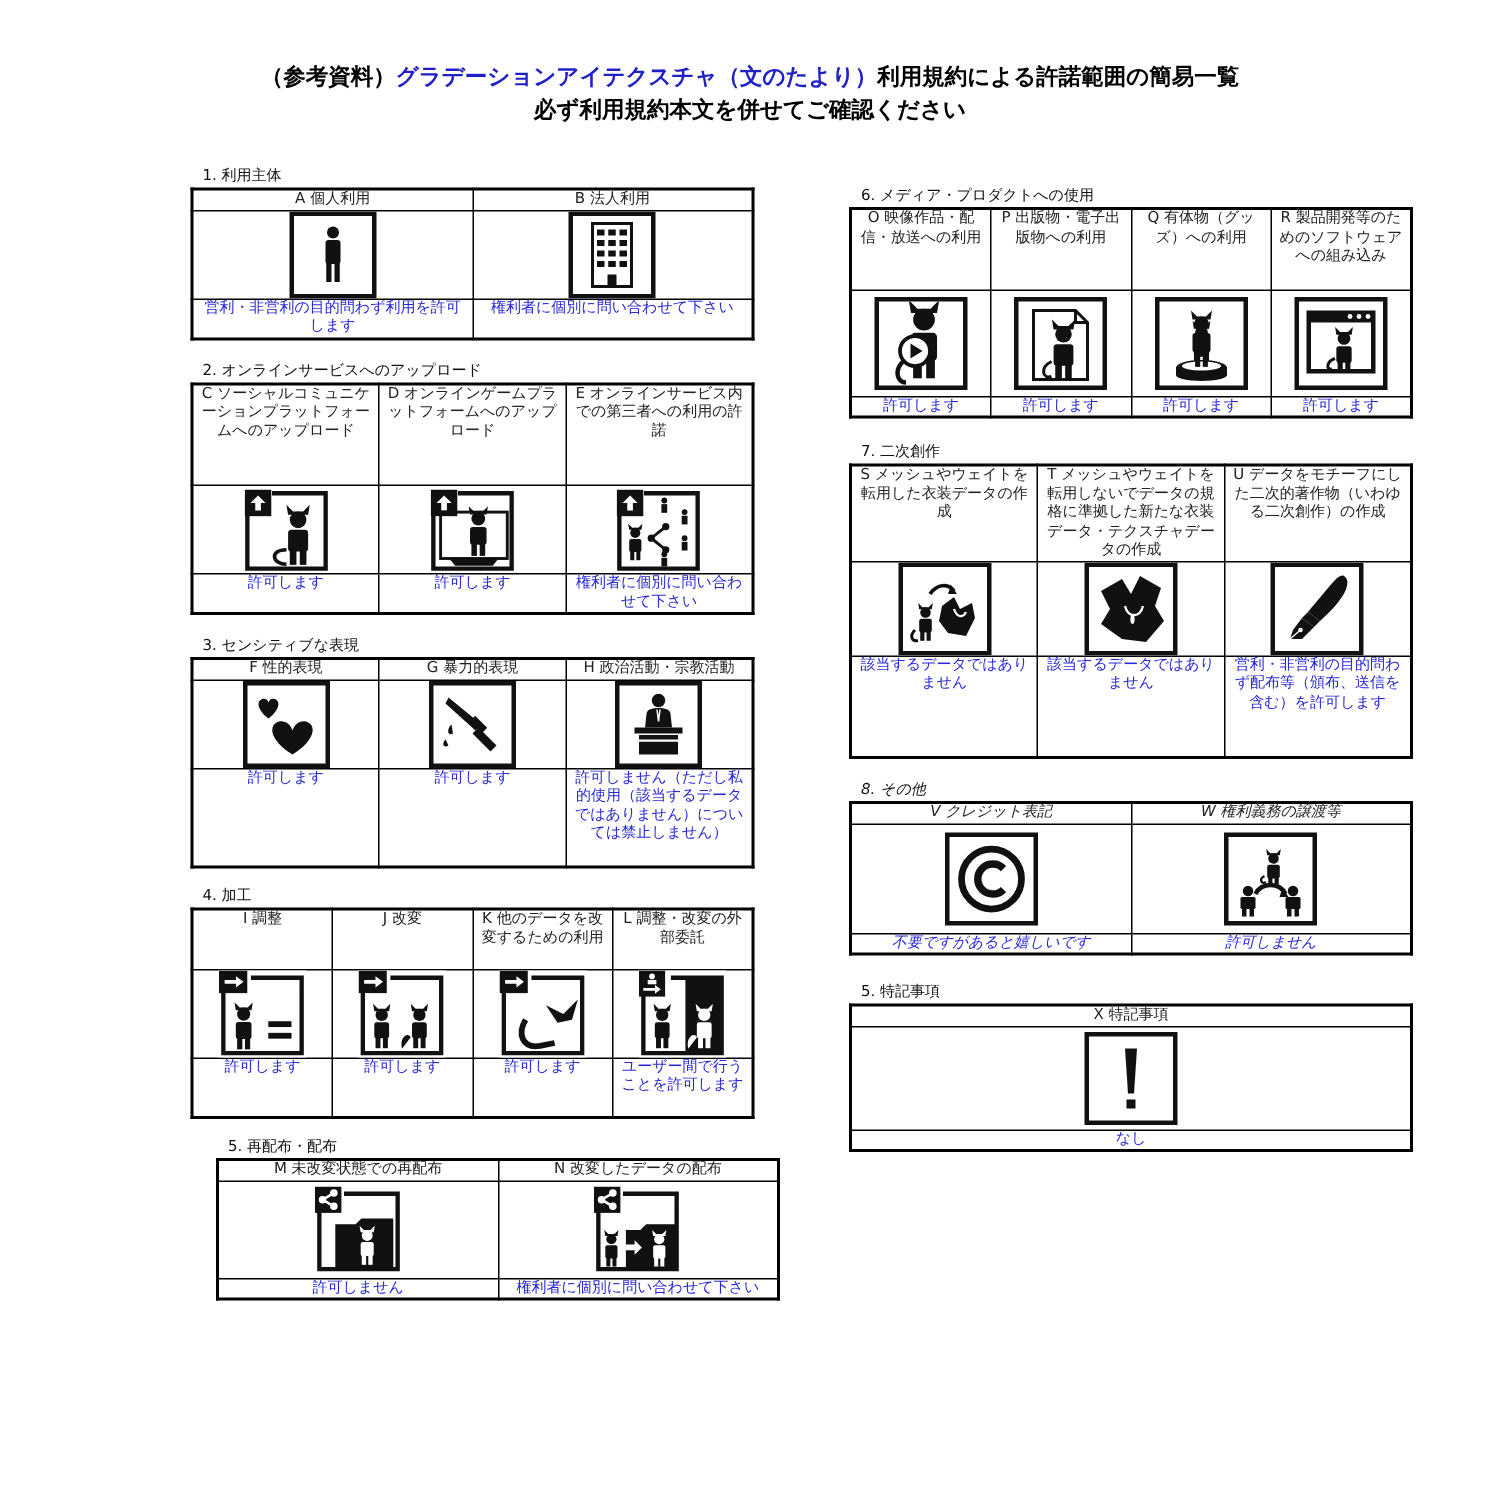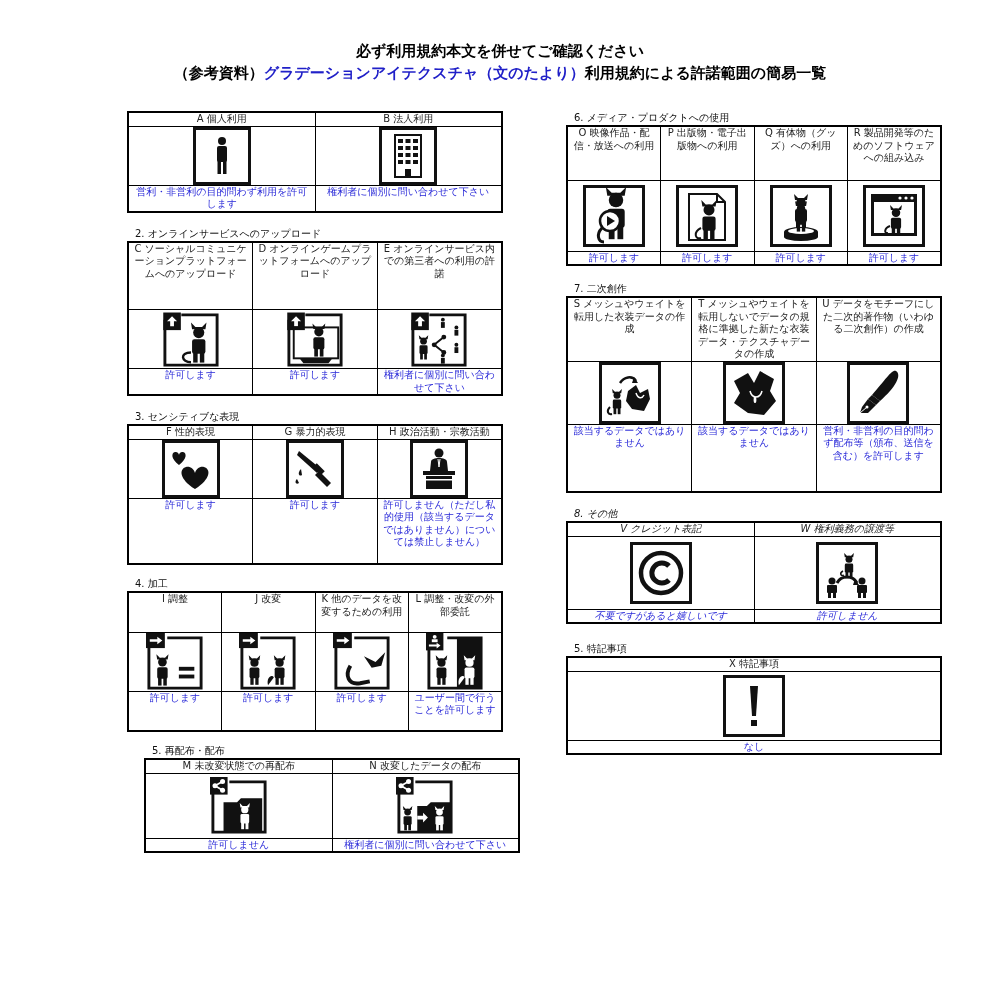--- a/index.html
+++ b/index.html
@@ -40,27 +40,28 @@
       <rect x="0" y="0" width="14" height="14" fill="#111"></rect>
       <circle cx="10" cy="3.5" r="2" fill="#fff"></circle>
         <circle cx="4" cy="7" r="2" fill="#fff"></circle>
         <circle cx="10" cy="10.5" r="2" fill="#fff"></circle>
       <path d="M10,3.5 L4,7 L10,10.5" stroke="#fff" stroke-width="1.4" fill="none"></path>
     </g>
   </defs>
 </svg>
 
 <div class="title">
+  <div><span>（参考資料）</span><span class="hl">グラデーションアイテクスチャ（文のたより）</span><span>利用規約による許諾範囲の簡易一覧</span></div>
   <div>必ず利用規約本文を併せてご確認ください</div>
-  <div><span>（参考資料）</span><span class="hl">グラデーションアイテクスチャ（文のたより）</span><span>利用規約による許諾範囲の簡易一覧</span></div>
 </div>
 
 <div class="col" style="left:127px;top:111px;">
 
   <div>
+    <div class="sec-label">1. 利用主体</div>
     <table class="grid">
       <tbody>
           <tr>
         <td class="hdr">A 個人利用</td>
         <td class="hdr">B 法人利用</td>
       </tr>
       <tr>
         <td class="ic"><span class="iconbox"><svg viewBox="0 0 52 52">
                   <circle cx="26" cy="11" r="4" fill="#111"></circle>
                   <rect x="21" y="16" width="10" height="16" rx="2" fill="#111"></rect>
@@ -282,21 +283,21 @@
       </tr>
       <tr>
         <td class="res">許可しません</td>
         <td class="res">権利者に個別に問い合わせて下さい</td>
       </tr>
     </tbody>
       </table>
   </div>
 </div>
 
-<div class="col" style="left:522px;top:111px;padding-left:44px;">
+<div class="col" style="left:522px;top:124px;padding-left:44px;">
 
   <div>
     <div class="sec-label">6. メディア・プロダクトへの使用</div>
     <table class="grid">
       <tbody>
           <tr style="height:54px;">
         <td class="hdr">O 映像作品・配信・放送への利用</td>
         <td class="hdr">P 出版物・電子出版物への利用</td>
         <td class="hdr">Q 有体物（グッズ）への利用</td>
         <td class="hdr">R 製品開発等のためのソフトウェアへの組み込み</td>

